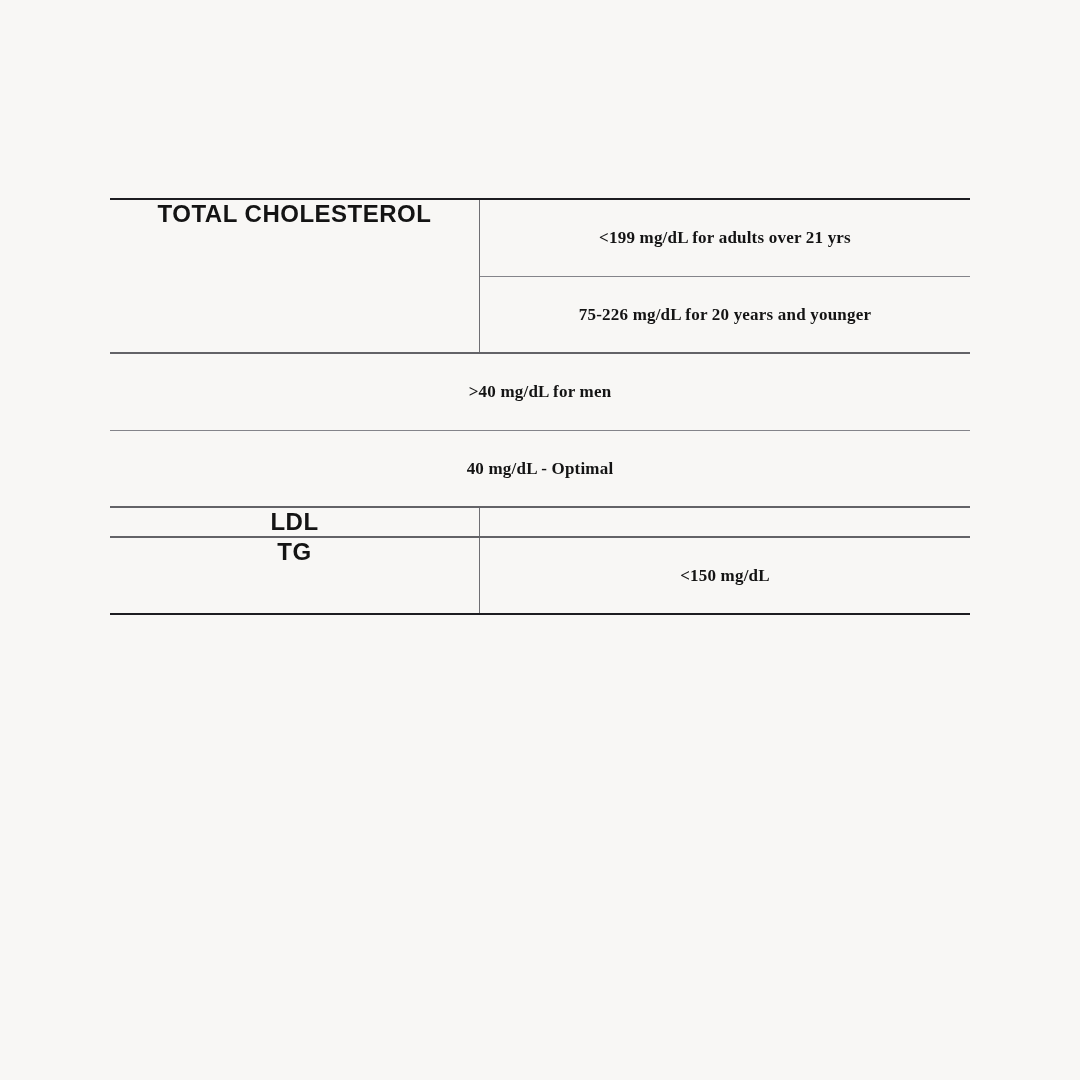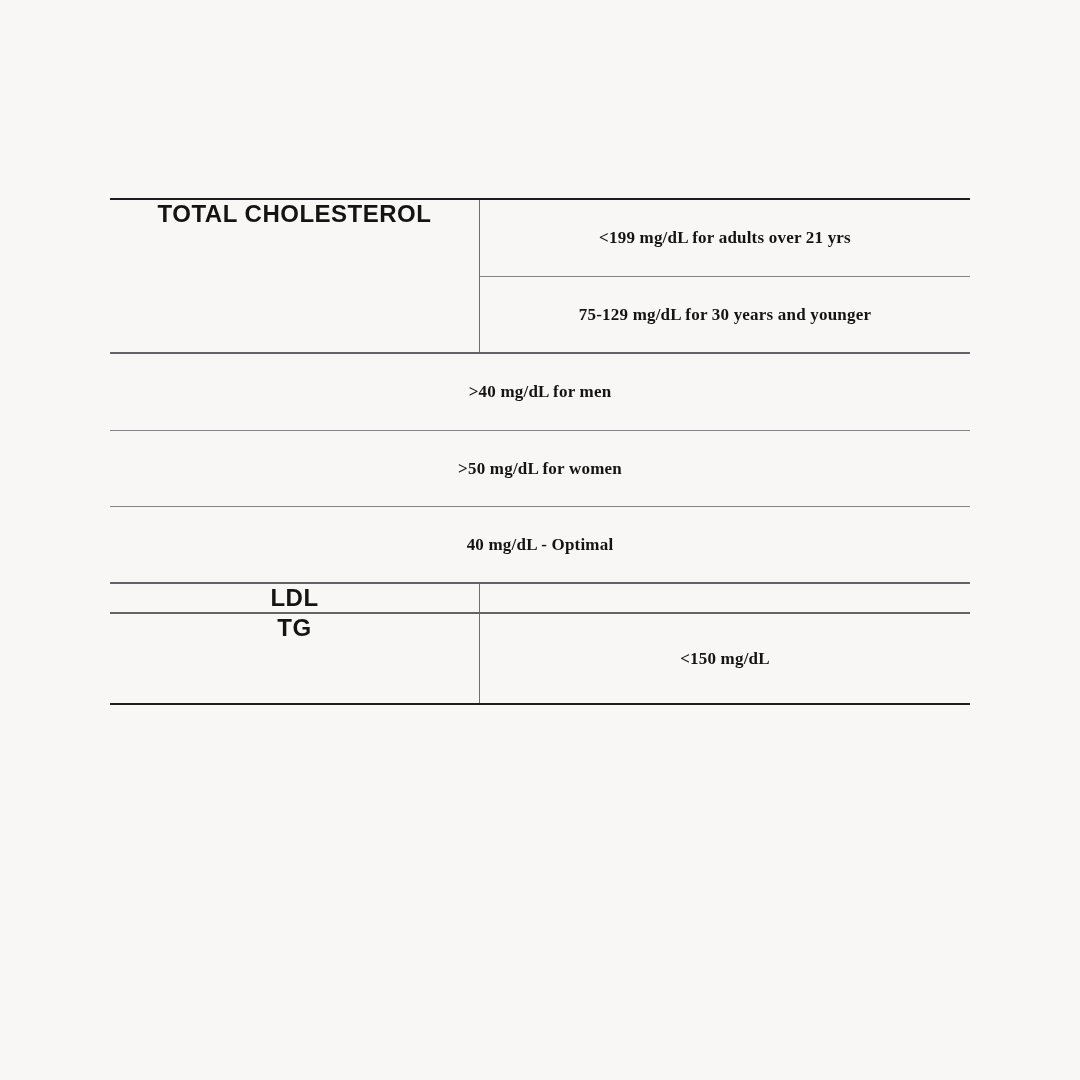--- a/index.html
+++ b/index.html
@@ -60,21 +60,21 @@
     height: 76px;
     display: flex;
     align-items: center;
     justify-content: center;
     box-sizing: border-box;
   }
   .value-cell + .value-cell {
     border-top: 1.5px solid #84848a;
   }
   .section-tg .value-cell {
-    height: 89px;
+    height: 75px;
   }
   .value-text {
     font-size: 17px;
     font-weight: 700;
     letter-spacing: 0.2px;
     text-align: center;
     padding: 0 12px;
     font-family: Liberation Serif, serif;
   }
 </style>
@@ -86,32 +86,29 @@
 
     <div class="section">
       <div class="label-cell">
         <span class="label-text">TOTAL CHOLESTEROL</span>
       </div>
       <div class="value-col">
         <div class="value-cell">
           <span class="value-text">&lt;199 mg/dL for adults over 21 yrs</span>
         </div>
         <div class="value-cell">
-          <span class="value-text">75-129 mg/dL for 30 years and younger</span>
+          <span class="value-text">75-226 mg/dL for 20 years and younger</span>
         </div>
       </div>
     </div>
 
     <div class="section">
       <div class="value-col">
         <div class="value-cell">
           <span class="value-text">&gt;40 mg/dL for men</span>
-        </div>
-        <div class="value-cell">
-          <span class="value-text">&gt;50 mg/dL for women</span>
         </div>
         <div class="value-cell">
           <span class="value-text">40 mg/dL - Optimal</span>
         </div>
       </div>
     </div>
 
     <div class="section">
       <div class="label-cell">
         <span class="label-text">LDL</span>

